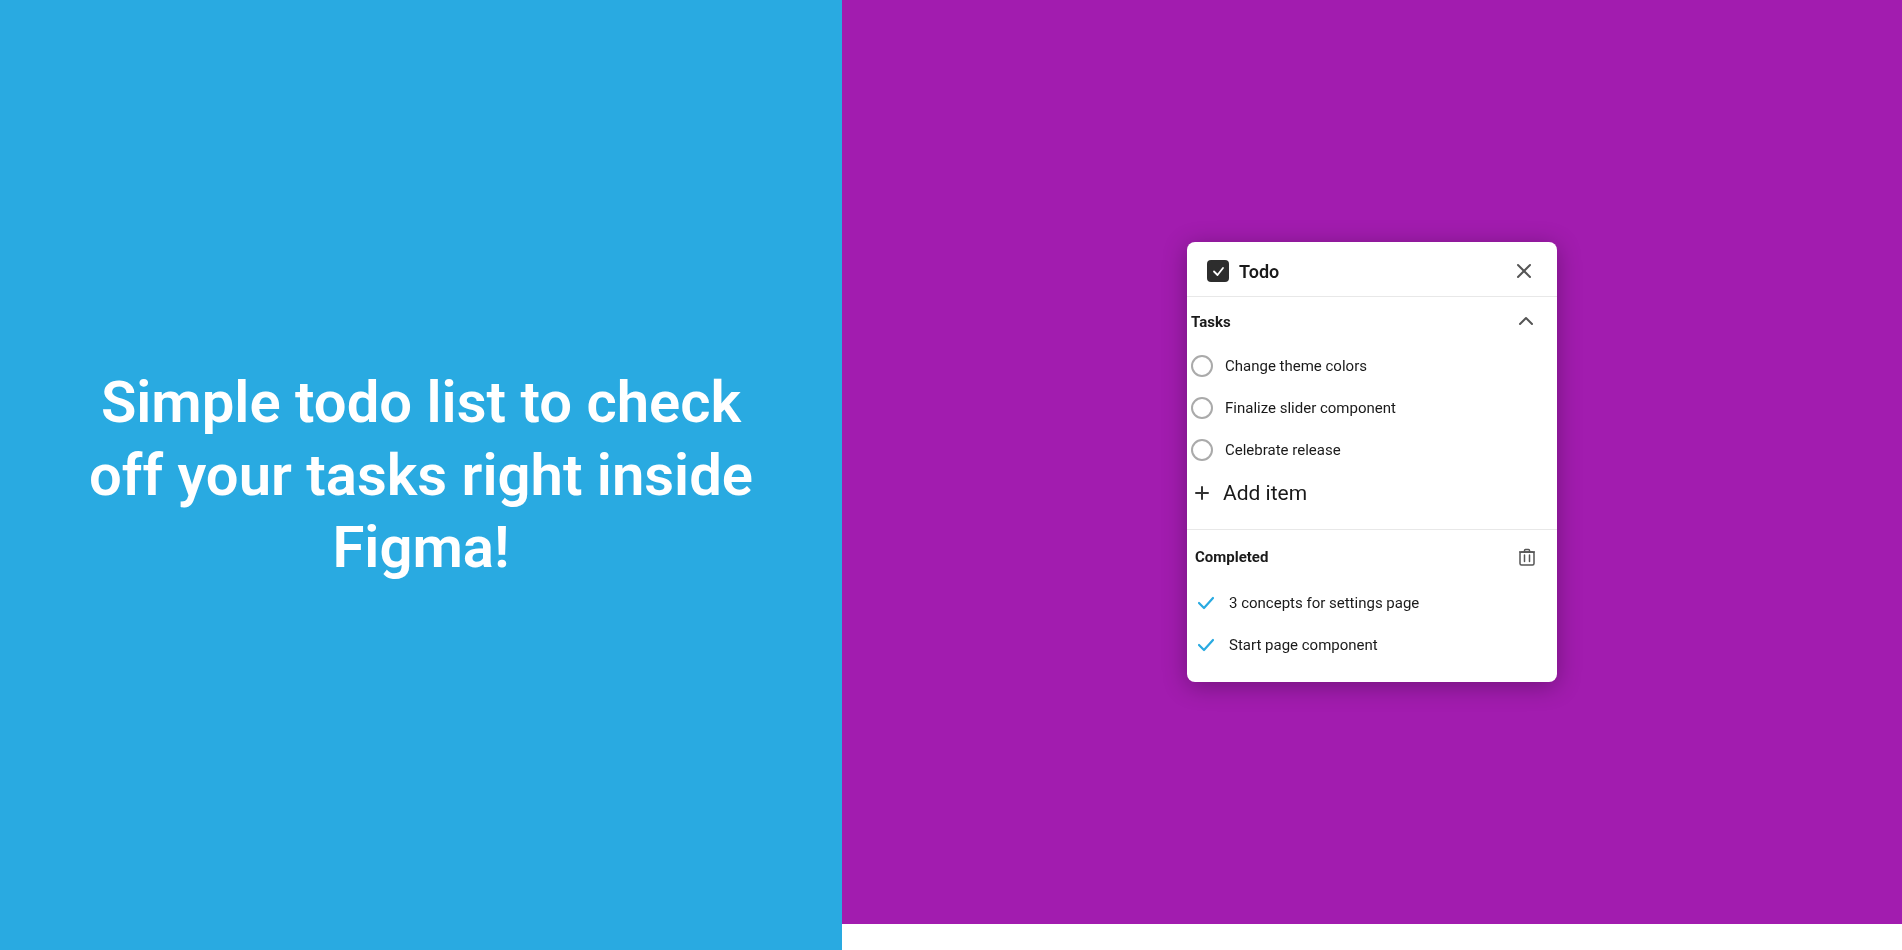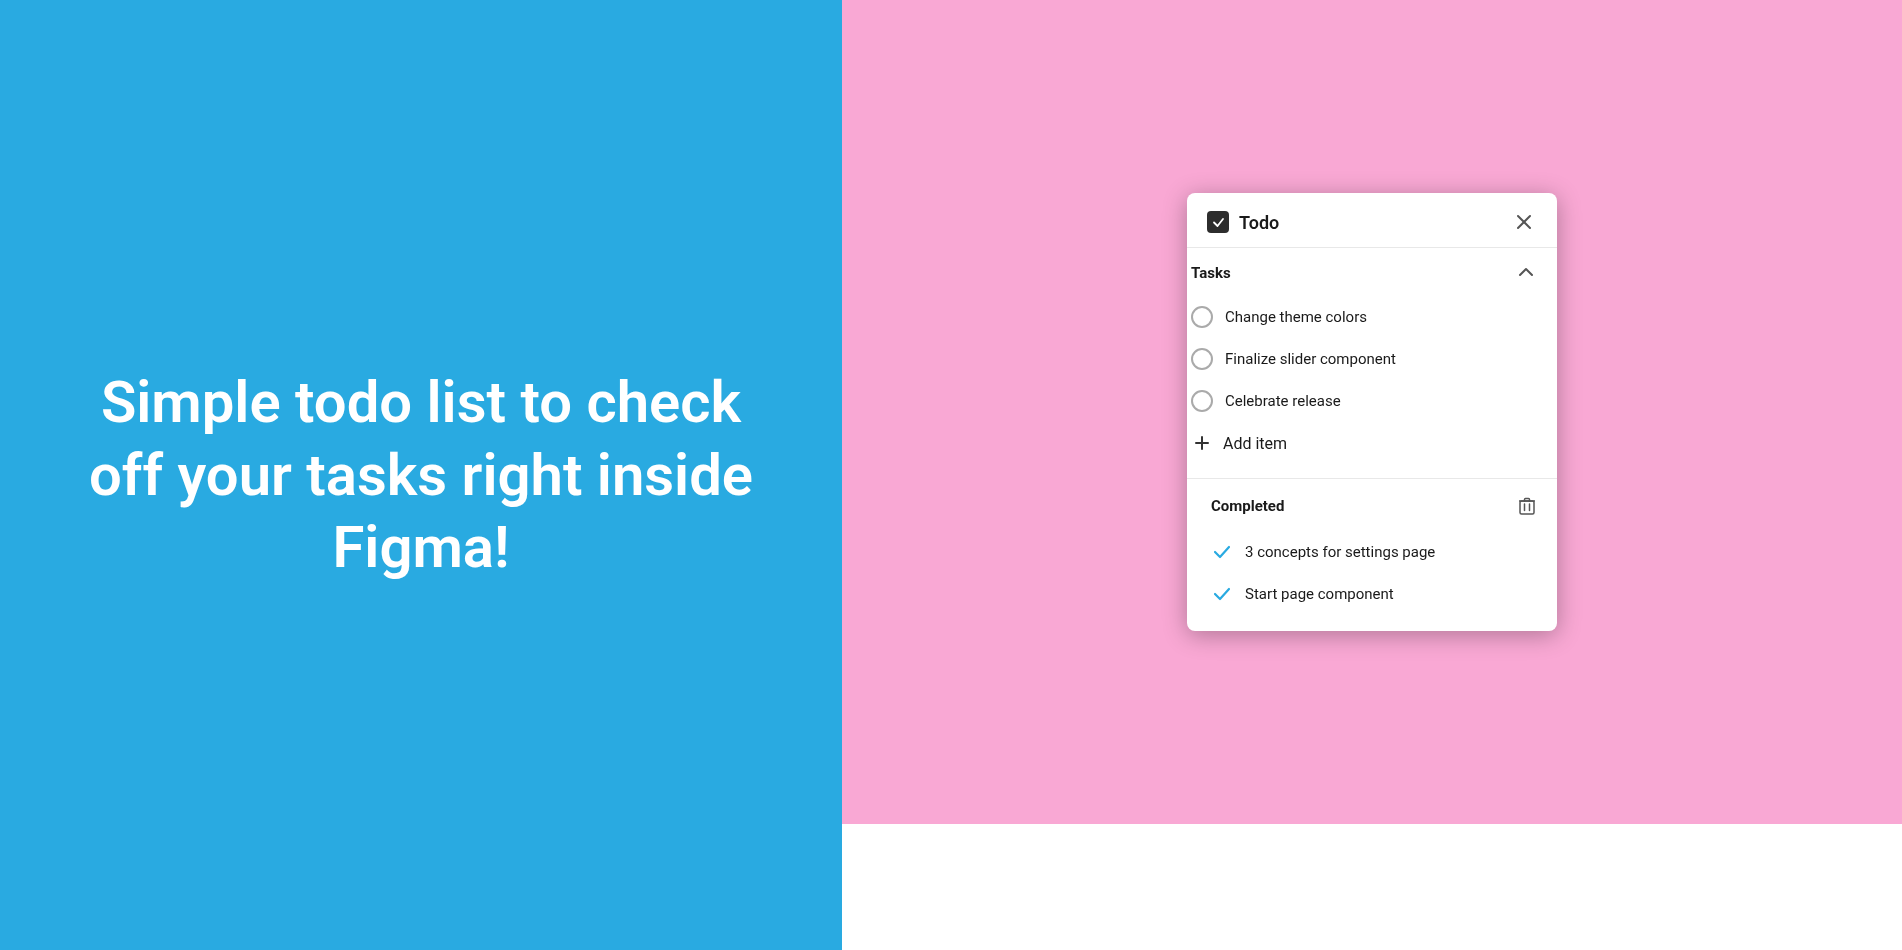--- a/index.html
+++ b/index.html
@@ -26,22 +26,22 @@
     .left-panel h1 {
       color: #ffffff;
       font-size: 58px;
       font-weight: 600;
       line-height: 1.25;
       text-align: center;
     }
 
     .right-panel {
       flex: 1;
-      height: 824px;
-      background-color: #f9a8d4;
+      height: 924px;
+      background-color: #a21caf;
       display: flex;
       align-items: center;
       justify-content: center;
     }
 
     .todo-widget {
       background: #ffffff;
       border-radius: 8px;
       width: 370px;
       box-shadow: 0 4px 24px rgba(0,0,0,0.3);
@@ -160,32 +160,32 @@
       height: 22px;
       display: flex;
       align-items: center;
       justify-content: center;
       font-size: 18px;
       color: #444;
       flex-shrink: 0;
     }
 
     .add-label {
-      font-size: 16px;
+      font-size: 21px;
       color: #1a1a1a;
     }
 
     .divider {
       height: 1px;
       background: #e8e8e8;
       margin: 0 0;
     }
 
     .completed-section {
-      padding: 16px 20px 16px 24px;
+      padding: 16px 20px 16px 8px;
     }
 
     .completed-header {
       display: flex;
       align-items: center;
       justify-content: space-between;
       margin-bottom: 14px;
     }
 
     .completed-title {

